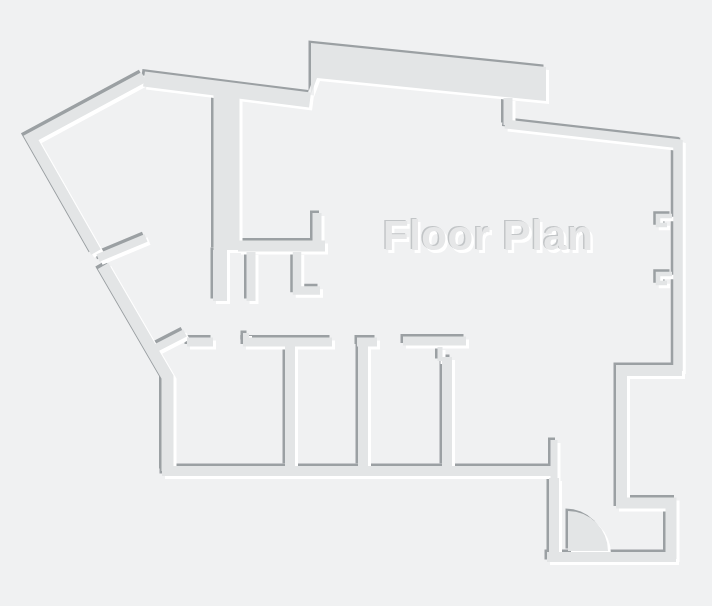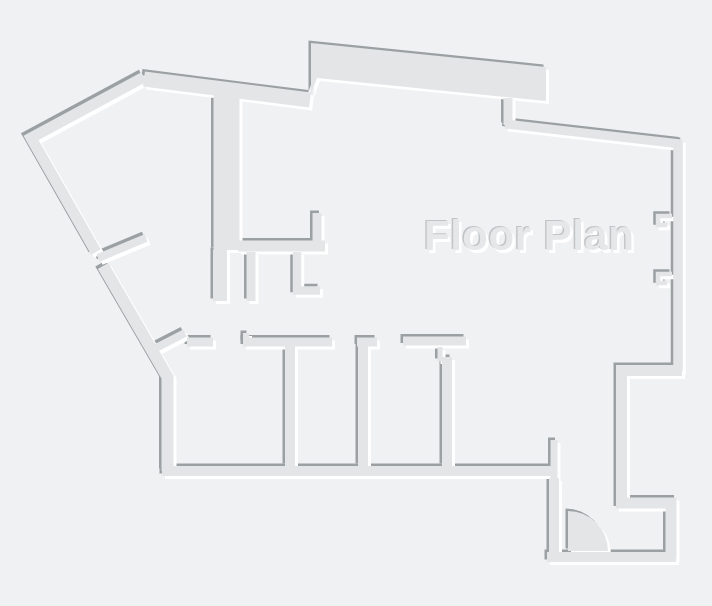--- a/index.html
+++ b/index.html
@@ -27,21 +27,20 @@
   }
   .plan-title {
     position: absolute;
     left: 383px;
     top: 212px;
     font-size: 42px;
     font-weight: bold;
     letter-spacing: 0.5px;
     white-space: nowrap;
     user-select: none;
-    margin-left: 41px;
   }
 </style>
 </head>
 <body style="background: rgb(240, 241, 242);">
 
 <div class="stage">
   <svg xmlns="http://www.w3.org/2000/svg" viewBox="0 0 712 606">
       <defs>
         <g id="walls" stroke-linecap="butt" stroke-linejoin="miter">
           <path d="M 144 77 L 31 138 L 96 252" stroke-width="11" stroke="currentColor" fill="none"></path>

